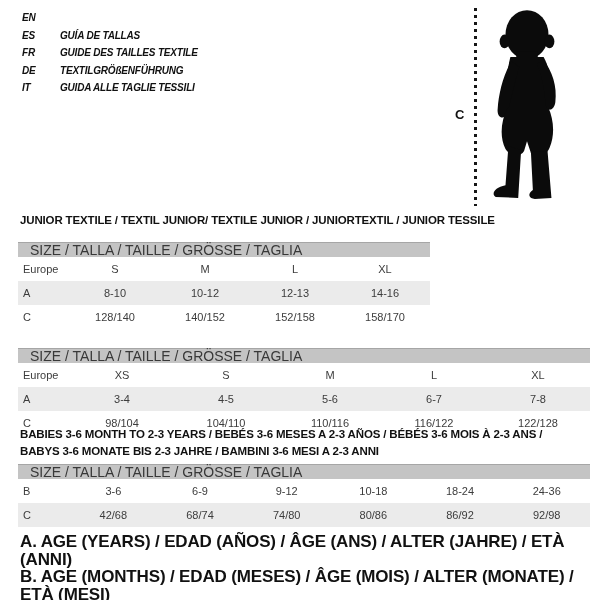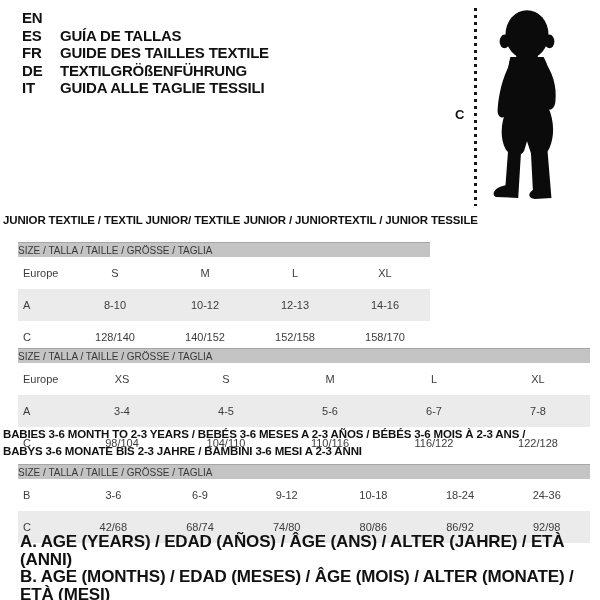--- a/index.html
+++ b/index.html
@@ -2,47 +2,47 @@
 <html style="--header-bar: #c4c4c4; --shaded-row: #ebebeb; --silhouette: #0b0b0b;"><head>
 <meta charset="utf-8">
 <style>
   html,body{margin:0;padding:0;background:#fff;}
   .canvas{
     position:relative;width:600px;height:600px;background:#fff;overflow:hidden;
     font-family:"Liberation Sans",sans-serif;color:#111;
   }
   
   .languages{position:absolute;left:22px;top:9px;}
-  .lang-row{display:flex;line-height:17.5px;font-size:15px;font-weight:bold;letter-spacing:-0.2px;}
+  .lang-row{display:flex;line-height:17.5px;font-size:10px;font-weight:bold;letter-spacing:-0.2px;font-style:italic;}
   .lang-code{width:38px;flex:0 0 38px;}
   
   .height-line{
     position:absolute;left:474px;top:8px;width:3px;height:198px;
     background:repeating-linear-gradient(to bottom,#161616 0 3px,transparent 3px 7px);
   }
   .height-label{position:absolute;left:455px;top:107px;font-size:13px;font-weight:bold;}
   .baby-svg{position:absolute;left:483px;top:7px;width:88px;height:198px;}
   .baby-svg *{fill:#0b0b0b;}
   
-  .sec-title{position:absolute;left:3px;font-size:11.5px;font-weight:bold;letter-spacing:-0.15px;white-space:nowrap;}
+  .sec-title{position:absolute;left:20px;font-size:11.5px;font-weight:bold;letter-spacing:-0.15px;white-space:nowrap;}
   .sec-title .subscript{font-size:8px;vertical-align:-2px;}
   .title-junior{top:214px;}
   .title-children{top:320px;}
   .title-babies{top:426px;line-height:17px;white-space:normal;width:560px;}
   
   .size-table{position:absolute;left:18px;}
   .t-junior{top:242px;width:412px;}
   .t-children{top:348px;width:572px;}
   .t-babies{top:464px;width:572px;}
   .size-bar{
-    height:15px;display:flex;align-items:center;padding-left:0;box-sizing:border-box;
+    height:15px;display:flex;align-items:center;padding-left:12px;box-sizing:border-box;
     background:var(--header-bar,#c4c4c4);border-top:1px solid #a6a6a6;
-    font-size:10px;color:#383838;
+    font-size:14px;color:#383838;
   }
-  .t-row{display:flex;height:32px;align-items:center;font-size:11px;color:#3c3c3c;}
+  .t-row{display:flex;height:24px;align-items:center;font-size:11px;color:#3c3c3c;}
   .t-row.shaded{background:var(--shaded-row,#ebebeb);}
   .cell-label{flex:0 0 52px;padding-left:5px;box-sizing:border-box;text-align:left;}
   .cell{flex:1;text-align:center;}
   
   .footnotes{position:absolute;left:20px;top:533px;}
   .footnote{line-height:17.5px;font-size:17px;font-weight:bold;letter-spacing:-0.15px;}
 </style>
 </head>
 <body>
 

